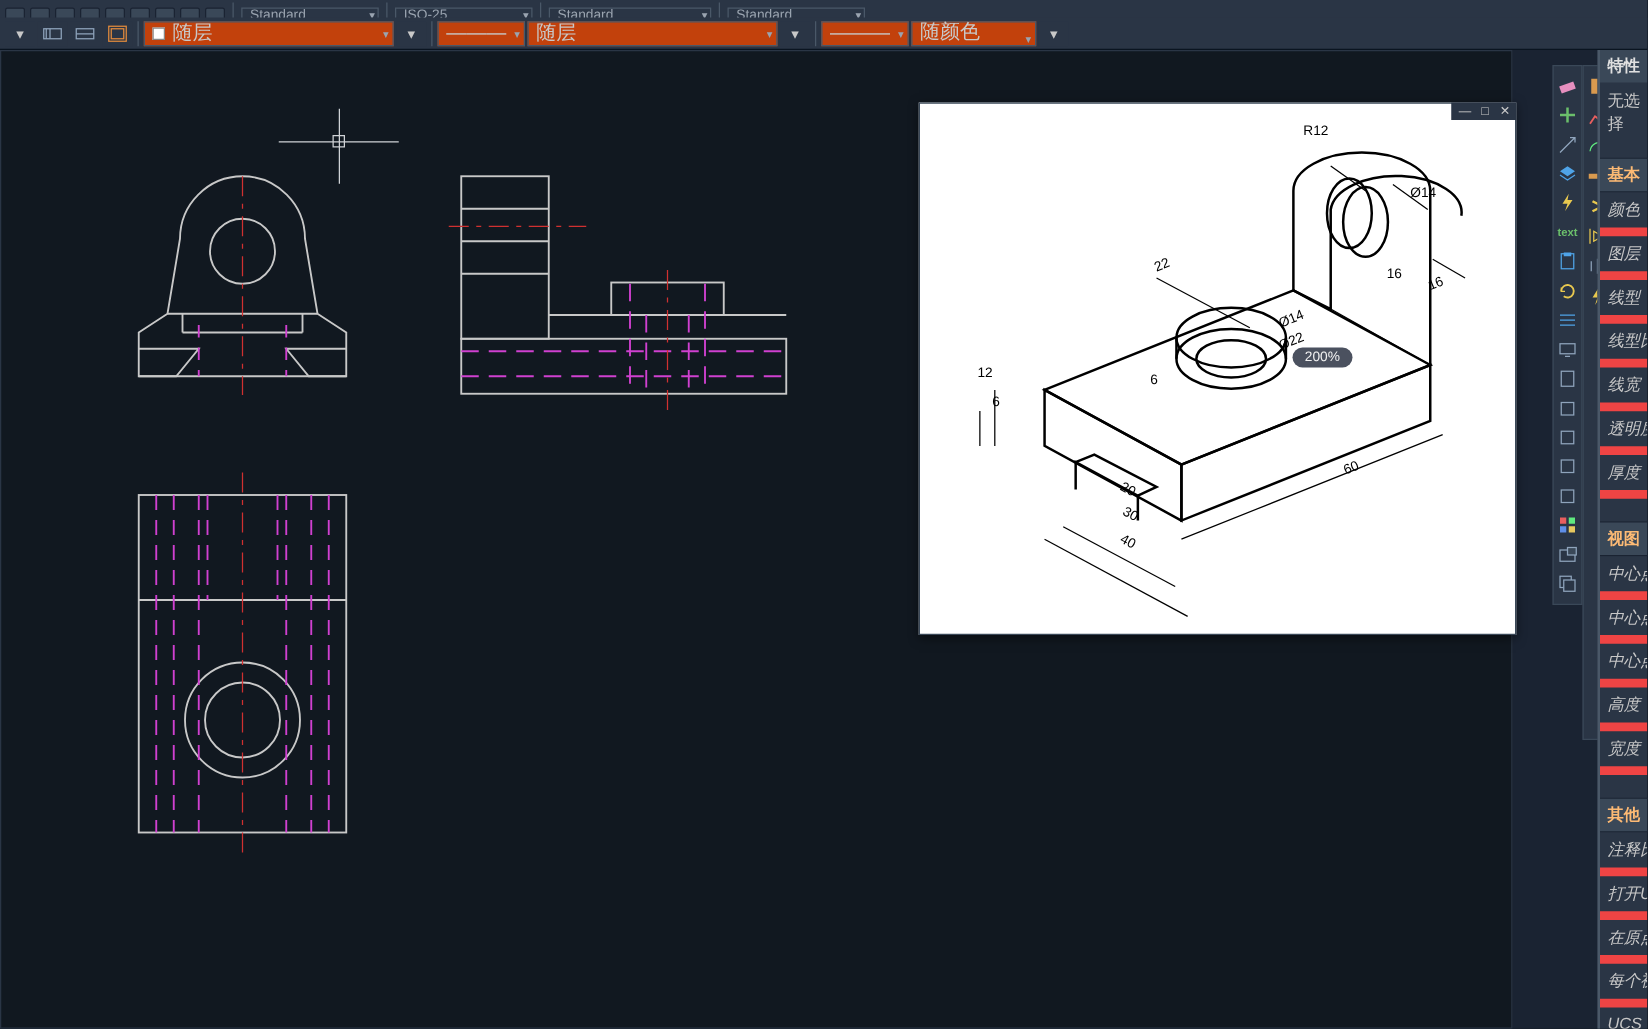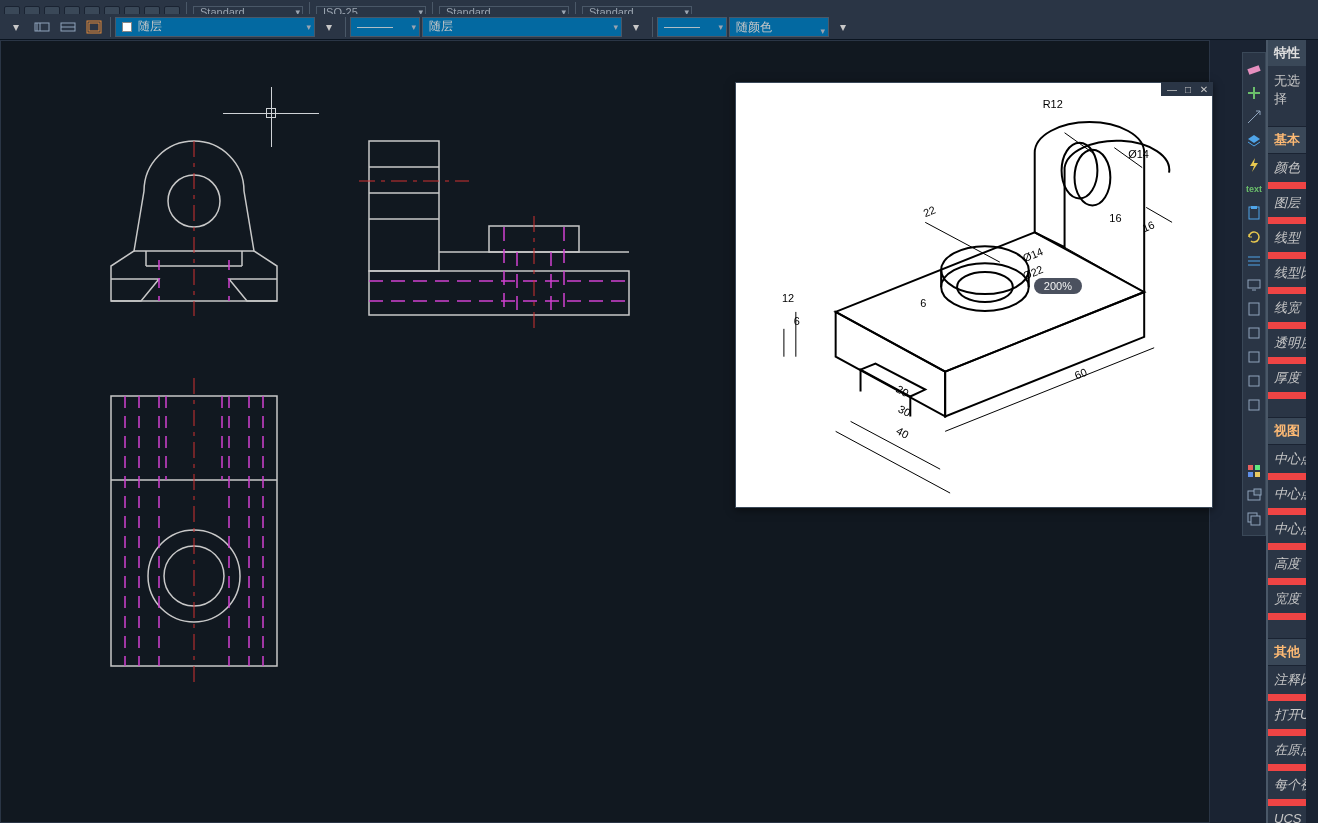--- a/index.html
+++ b/index.html
@@ -70,25 +70,25 @@
 }
 .second-toolbar .tool-btn svg { width: 16px; height: 16px; }
 .sep {
   width: 1px; height: 20px;
   background: #4a5868;
   margin: 0 2px;
 }
 .layer-dd {
   height: 20px;
   min-width: 200px;
-  background: #0369a1;
+  background: #c2410c;
   border: 1px solid #4a5868;
   color: #c8c8c8;
   padding: 0 14px 0 6px;
-  font-size: 12px;
+  font-size: 16px;
   display: flex;
   align-items: center;
   position: relative;
 }
 .layer-dd::after {
   content: "▾";
   position: absolute;
   right: 3px;
   font-size: 9px;
   color: #9aa4b0;
@@ -173,26 +173,26 @@
 }
 .palette-col .pbtn {
   width: 22px; height: 22px;
   margin: 1px auto;
   display: flex;
   align-items: center;
   justify-content: center;
 }
 .palette-col .pbtn svg { width: 16px; height: 16px; }
 .palette1 { right: 28px; top: 52px; height: 540px; border:1px solid #3a4858; }
-.palette2 { right: 52px; top: 52px; height: 484px; border:1px solid #3a4858; }
+.palette2 { right: 52px; top: 52px; height: 432px; border:1px solid #3a4858; }
 
 
 .props-panel {
   position: absolute;
-  top: 40px; right: 12px;
+  top: 40px; right: 0;
   width: 40px;
   height: 783px;
   background: #2a3545;
   border-left: 2px solid #4a5868;
   padding: 0;
 }
 .props-title {
   background: #3a4858;
   color: #e0e0e0;
   font-weight: bold;

